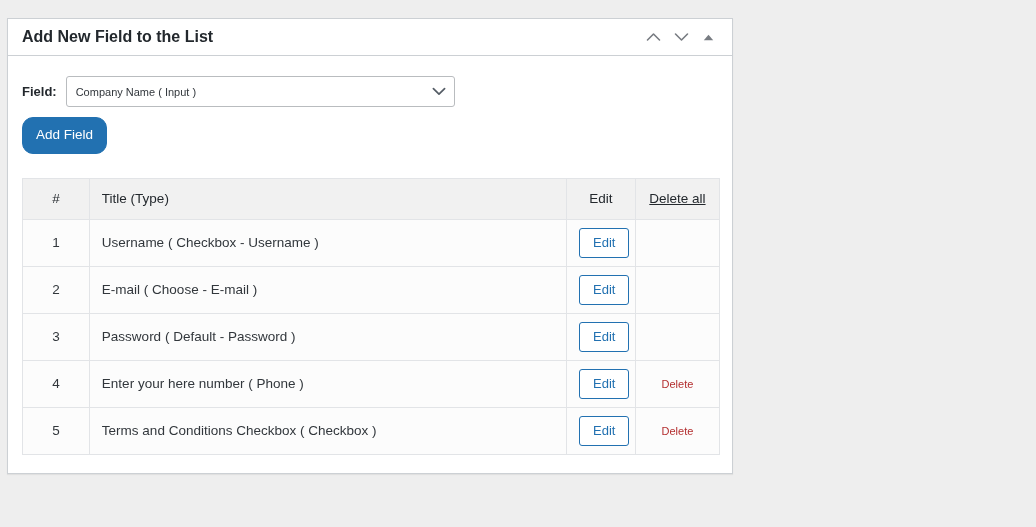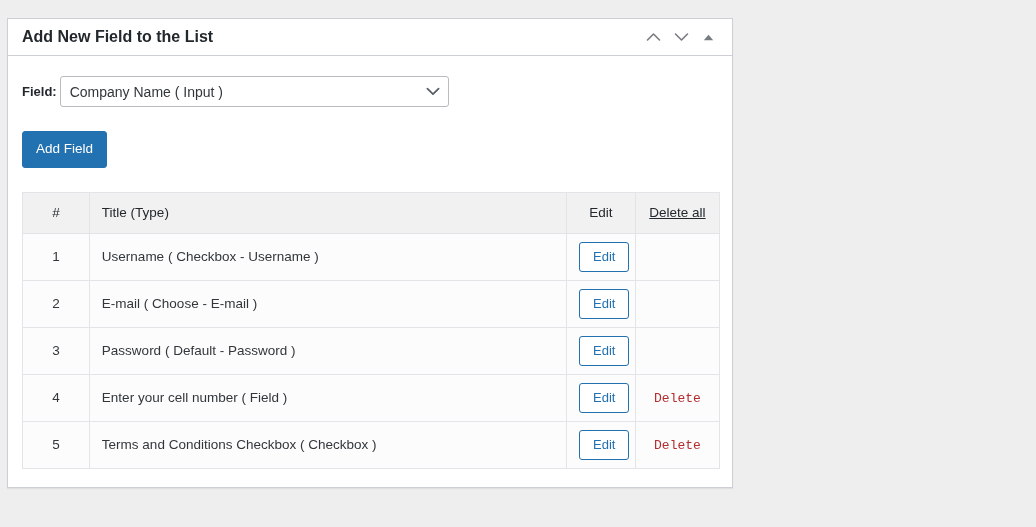--- a/index.html
+++ b/index.html
@@ -67,38 +67,38 @@
 
   
   .field-row {
     display: flex;
     align-items: center;
   }
   .field-label {
     font-weight: bold;
     font-size: 13px;
     color: #23282d;
-    margin-right: 3px;
+    margin-right: 9px;
     white-space: nowrap;
     text-align: right;
   }
   .select-wrap {
     position: relative;
     width: 389px;
     height: 31px;
   }
   .select-box {
     width: 100%;
     height: 100%;
     box-sizing: border-box;
     border: 1px solid #b9bcbf;
     border-radius: 3px;
     background: #ffffff;
     font-family: "Liberation Sans", sans-serif;
-    font-size: 14px;
+    font-size: 11px;
     color: #32373c;
     padding: 0 30px 0 9px;
     display: flex;
     align-items: center;
     cursor: pointer;
   }
   .select-caret {
     position: absolute;
     right: 9px;
     top: 0;
@@ -114,25 +114,25 @@
     color: #3c434a;
   }
   .help-link {
     color: #2271b1;
     text-decoration: underline;
     cursor: pointer;
   }
 
   
   .btn-primary {
-    margin-top: 24px;
+    margin-top: 10px;
     display: inline-block;
     background: #2271b1;
     border: 1px solid #2271b1;
-    border-radius: 3px;
+    border-radius: 11px;
     color: #ffffff;
     font-family: "Liberation Sans", sans-serif;
     font-size: 13.5px;
     line-height: 1;
     padding: 10px 13px 11px 13px;
     cursor: pointer;
   }
 
   
   .fields-table {
@@ -185,24 +185,23 @@
     border-radius: 3px;
     color: #2271b1;
     font-family: "Liberation Sans", sans-serif;
     font-size: 13px;
     line-height: 1;
     padding: 7px 13px 8px 13px;
     cursor: pointer;
   }
   .link-delete {
     color: #b32d2e;
-    font-size: 13px;
+    font-size: 11px;
     text-decoration: none;
     cursor: pointer;
-    font-family: Liberation Mono, monospace;
   }
 </style>
 </head>
 <body>
 
 <div class="panel">
 
   <div class="panel-header">
     <div class="panel-title">Add New Field to the List</div>
     <div class="header-actions">
@@ -264,21 +263,21 @@
           <td class="cell-del"><a class="link-delete"></a></td>
         </tr>
         <tr>
           <td class="cell-num">3</td>
           <td class="cell-title">Password ( Default - Password )</td>
           <td class="cell-edit"><button class="btn-edit">Edit</button></td>
           <td class="cell-del"><a class="link-delete"></a></td>
         </tr>
         <tr>
           <td class="cell-num">4</td>
-          <td class="cell-title">Enter your cell number ( Field )</td>
+          <td class="cell-title">Enter your here number ( Phone )</td>
           <td class="cell-edit"><button class="btn-edit">Edit</button></td>
           <td class="cell-del"><a class="link-delete">Delete</a></td>
         </tr>
         <tr>
           <td class="cell-num">5</td>
           <td class="cell-title">Terms and Conditions Checkbox ( Checkbox )</td>
           <td class="cell-edit"><button class="btn-edit">Edit</button></td>
           <td class="cell-del"><a class="link-delete">Delete</a></td>
         </tr>
       </tbody>

